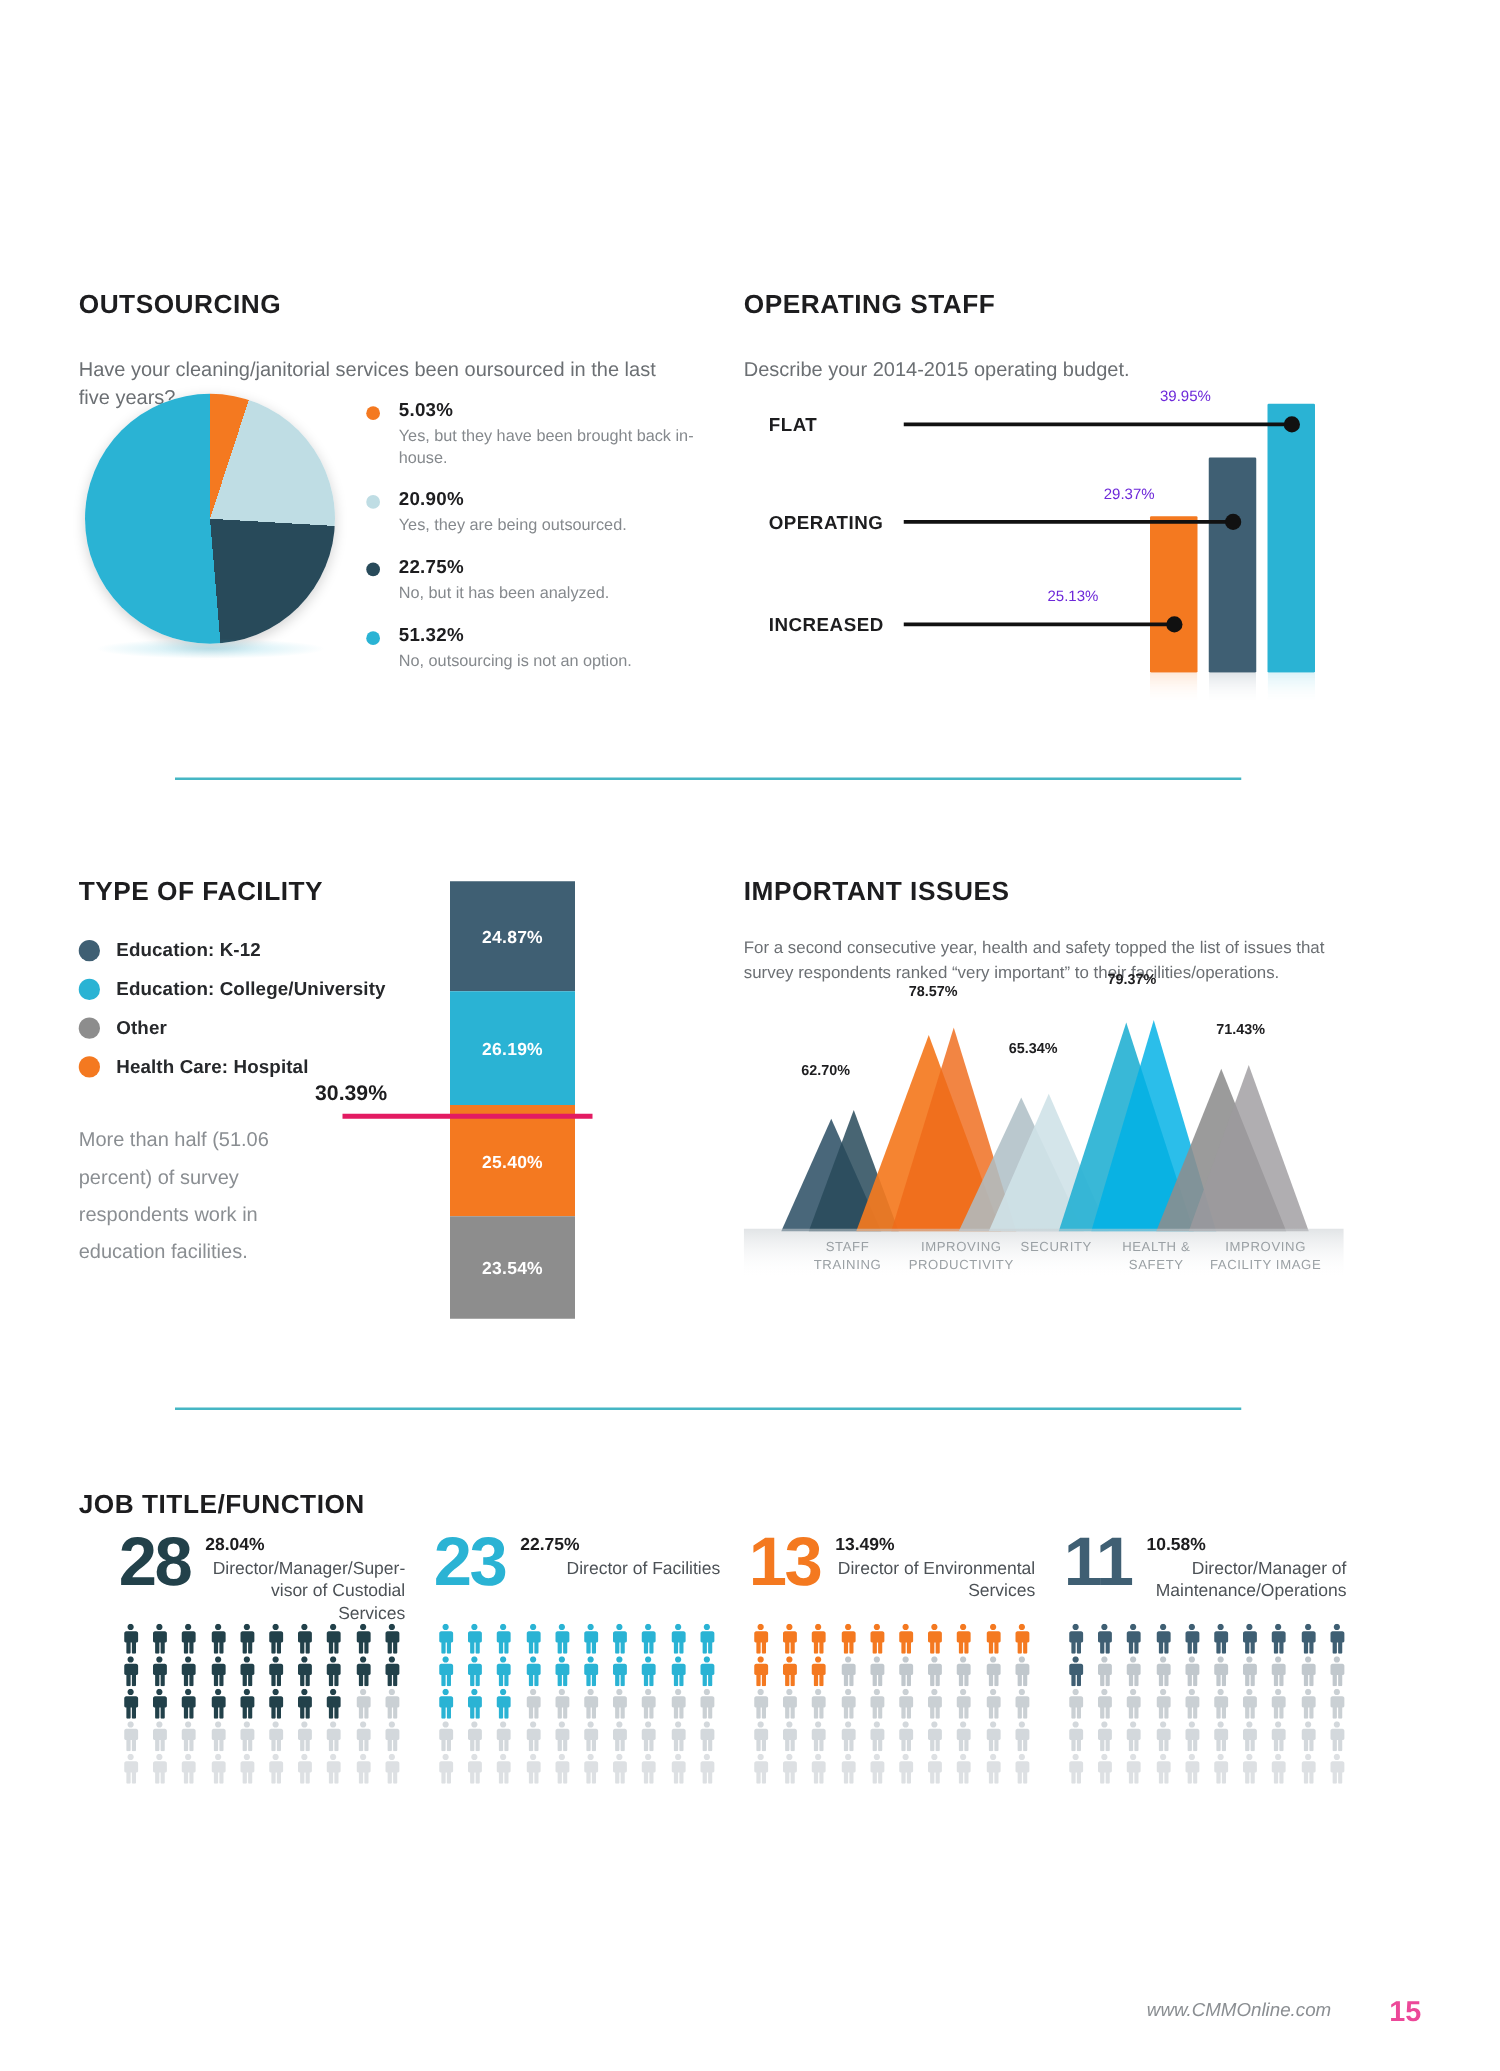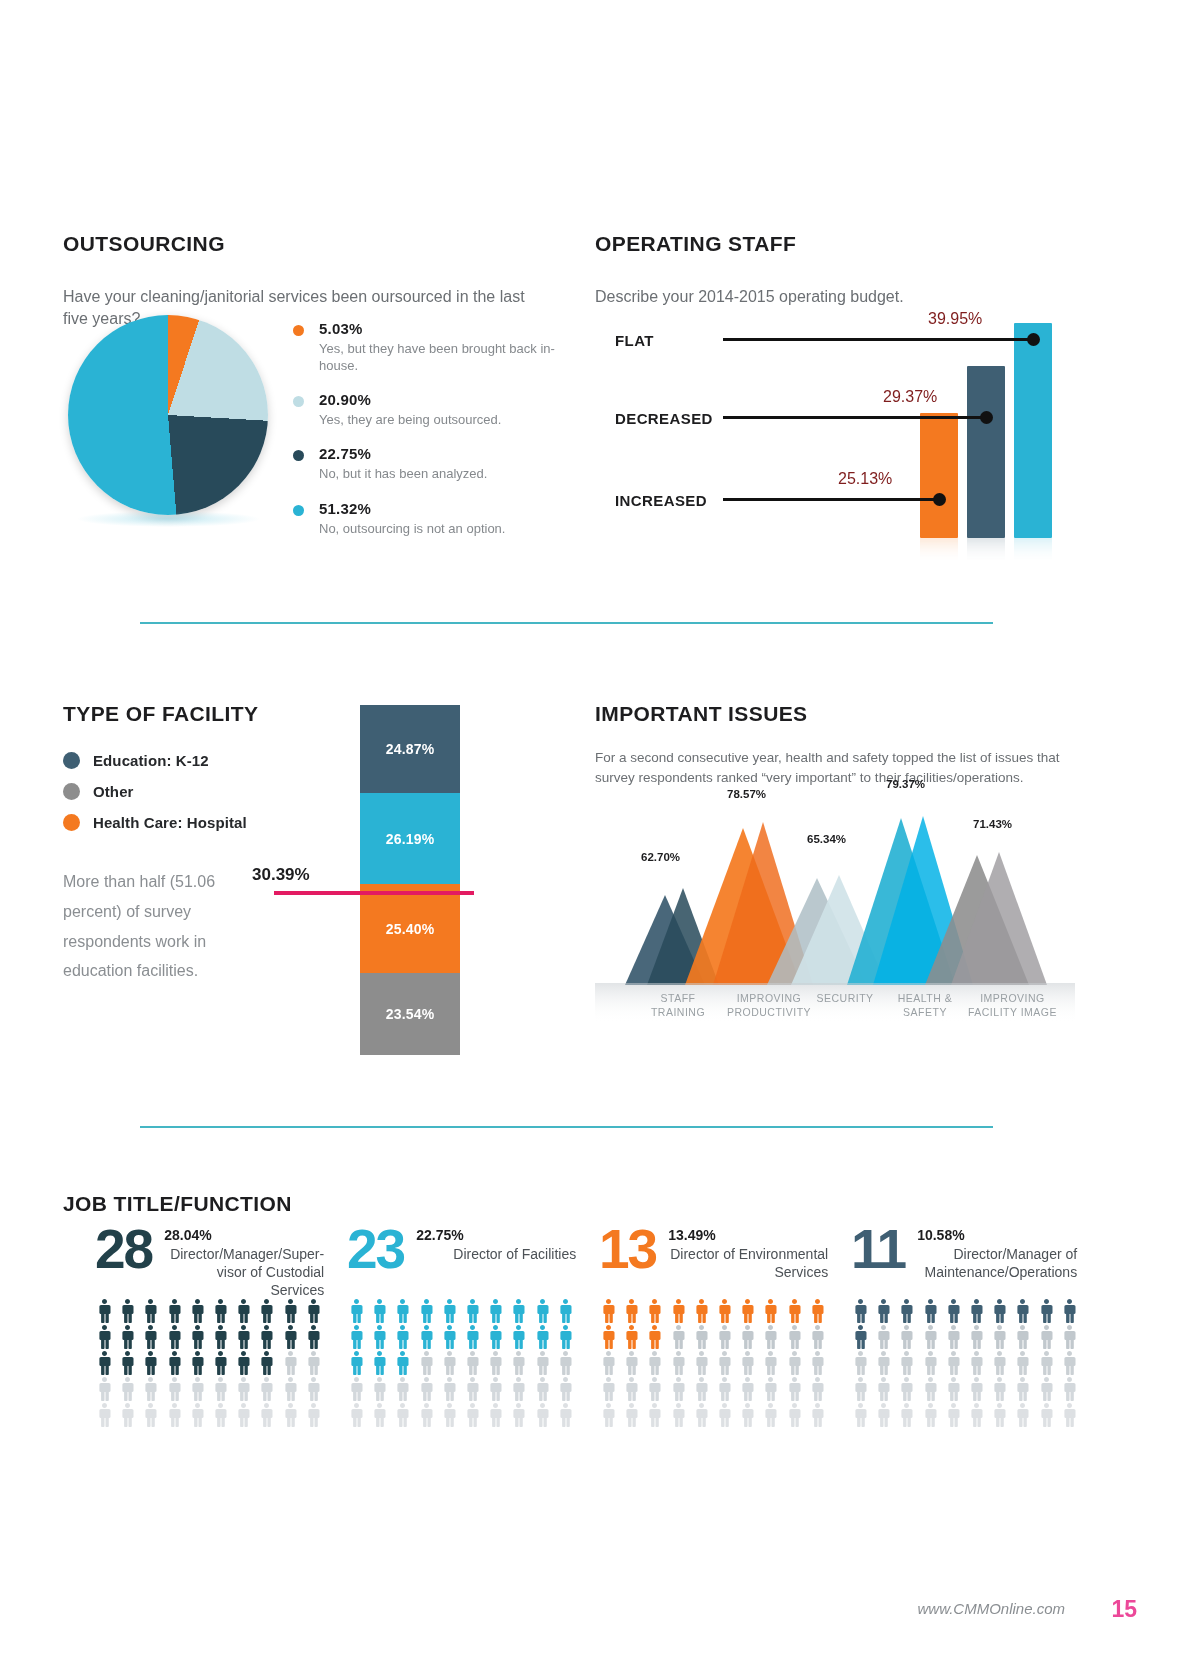--- a/index.html
+++ b/index.html
@@ -47,21 +47,21 @@
   .bud-chart{position:absolute;left:0px;top:95px;width:470px;height:260px;}
   .bud-bar{position:absolute;bottom:32px;border-radius:1px;}
   .bud-bar .refl{
     position:absolute;left:0;top:100%;width:100%;height:26px;opacity:.30;
     -webkit-mask-image:linear-gradient(to bottom, rgba(0,0,0,.55), rgba(0,0,0,0));
             mask-image:linear-gradient(to bottom, rgba(0,0,0,.55), rgba(0,0,0,0));
   }
   .bud-label{position:absolute;font-size:15px;font-weight:bold;color:#1d1d1f;letter-spacing:.4px;white-space:nowrap;}
   .bud-line{position:absolute;height:3px;background:#111;}
   .bud-knob{position:absolute;width:13px;height:13px;border-radius:50%;background:#111;}
-  .bud-val{position:absolute;font-size:16px;color:#7f1d1d;white-space:nowrap;}
+  .bud-val{position:absolute;font-size:12px;color:#6d28d9;white-space:nowrap;}
 
   
   #facility{position:absolute;left:63px;top:685px;width:500px;}
   .fac-legend{margin-top:26px;}
   .fac-li{display:flex;align-items:center;margin-bottom:14px;}
   .fac-dot{width:17px;height:17px;border-radius:50%;margin-right:13px;flex:none;}
   .fac-txt{font-size:15px;font-weight:bold;color:#26282b;letter-spacing:.1px;}
   .fac-note{margin-top:36px;font-size:16px;color:#8a8e92;line-height:1.85;width:210px;}
   .stack{position:absolute;left:297px;top:20px;width:100px;}
   .seg{display:flex;align-items:center;justify-content:center;color:#fff;font-size:14px;font-weight:bold;letter-spacing:.2px;}
@@ -144,41 +144,45 @@
       </div>
       <div class="bud-bar" style="left:419px;width:38px;height:215px;background:#2ab3d4;">
         <div class="refl" style="background:linear-gradient(to bottom,#2ab3d4,#fff)"></div>
       </div>
 
       <div class="bud-label" style="left:20px;top:22px;">FLAT</div>
       <div class="bud-line" style="left:128px;top:28px;width:310px;"></div>
       <div class="bud-knob" style="left:432px;top:23px;"></div>
       <div class="bud-val" style="left:333px;top:0px;">39.95%</div>
 
-      <div class="bud-label" style="left:20px;top:100px;">DECREASED</div>
+      <div class="bud-label" style="left:20px;top:100px;">OPERATING</div>
       <div class="bud-line" style="left:128px;top:106px;width:263px;"></div>
       <div class="bud-knob" style="left:385px;top:101px;"></div>
       <div class="bud-val" style="left:288px;top:78px;">29.37%</div>
 
       <div class="bud-label" style="left:20px;top:182px;">INCREASED</div>
       <div class="bud-line" style="left:128px;top:188px;width:216px;"></div>
       <div class="bud-knob" style="left:338px;top:183px;"></div>
       <div class="bud-val" style="left:243px;top:160px;">25.13%</div>
     </div>
   </section>
 
   <div class="divider" style="position:absolute;left:140px;top:622px;width:853px;"></div>
 
   <section id="facility">
     <h2 class="sec-title">TYPE OF FACILITY</h2>
 
     <div class="fac-legend">
       <div class="fac-li">
         <span class="fac-dot" style="background:#3f5f73"></span>
         <span class="fac-txt">Education: K-12</span>
+      </div>
+      <div class="fac-li">
+        <span class="fac-dot" style="background:#2ab3d4"></span>
+        <span class="fac-txt">Education: College/University</span>
       </div>
       <div class="fac-li">
         <span class="fac-dot" style="background:#8d8d8d"></span>
         <span class="fac-txt">Other</span>
       </div>
       <div class="fac-li">
         <span class="fac-dot" style="background:#f47920"></span>
         <span class="fac-txt">Health Care: Hospital</span>
       </div>
     </div>

